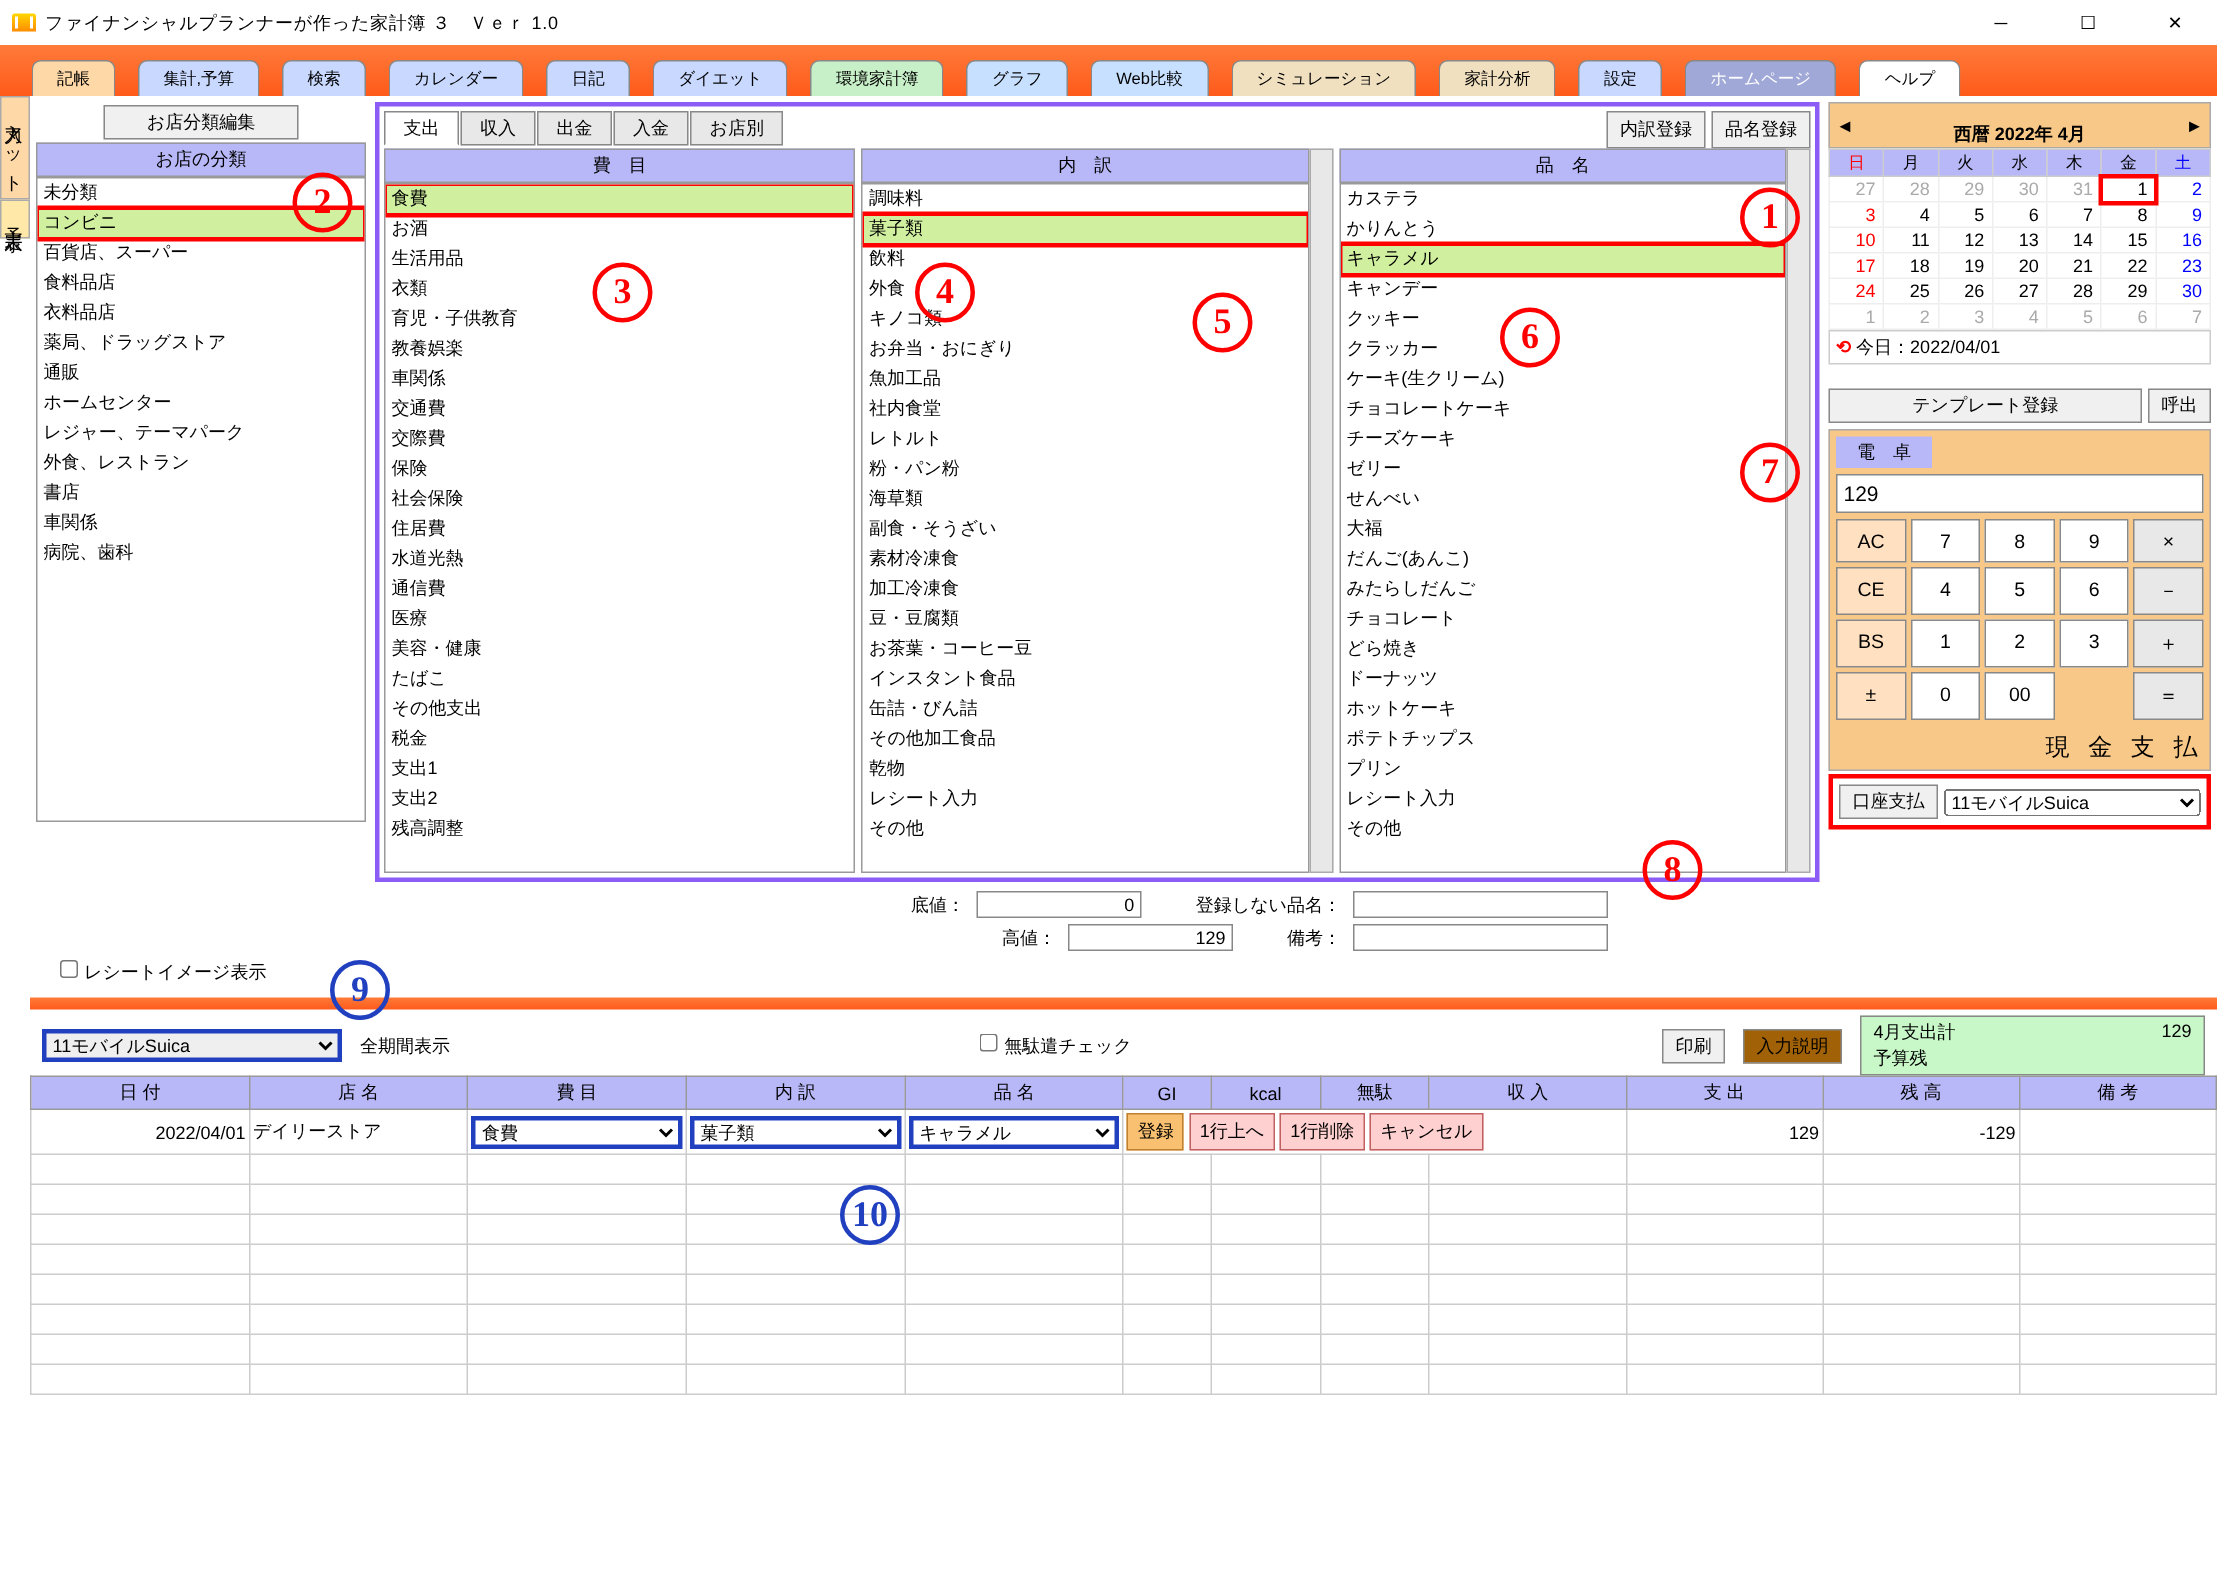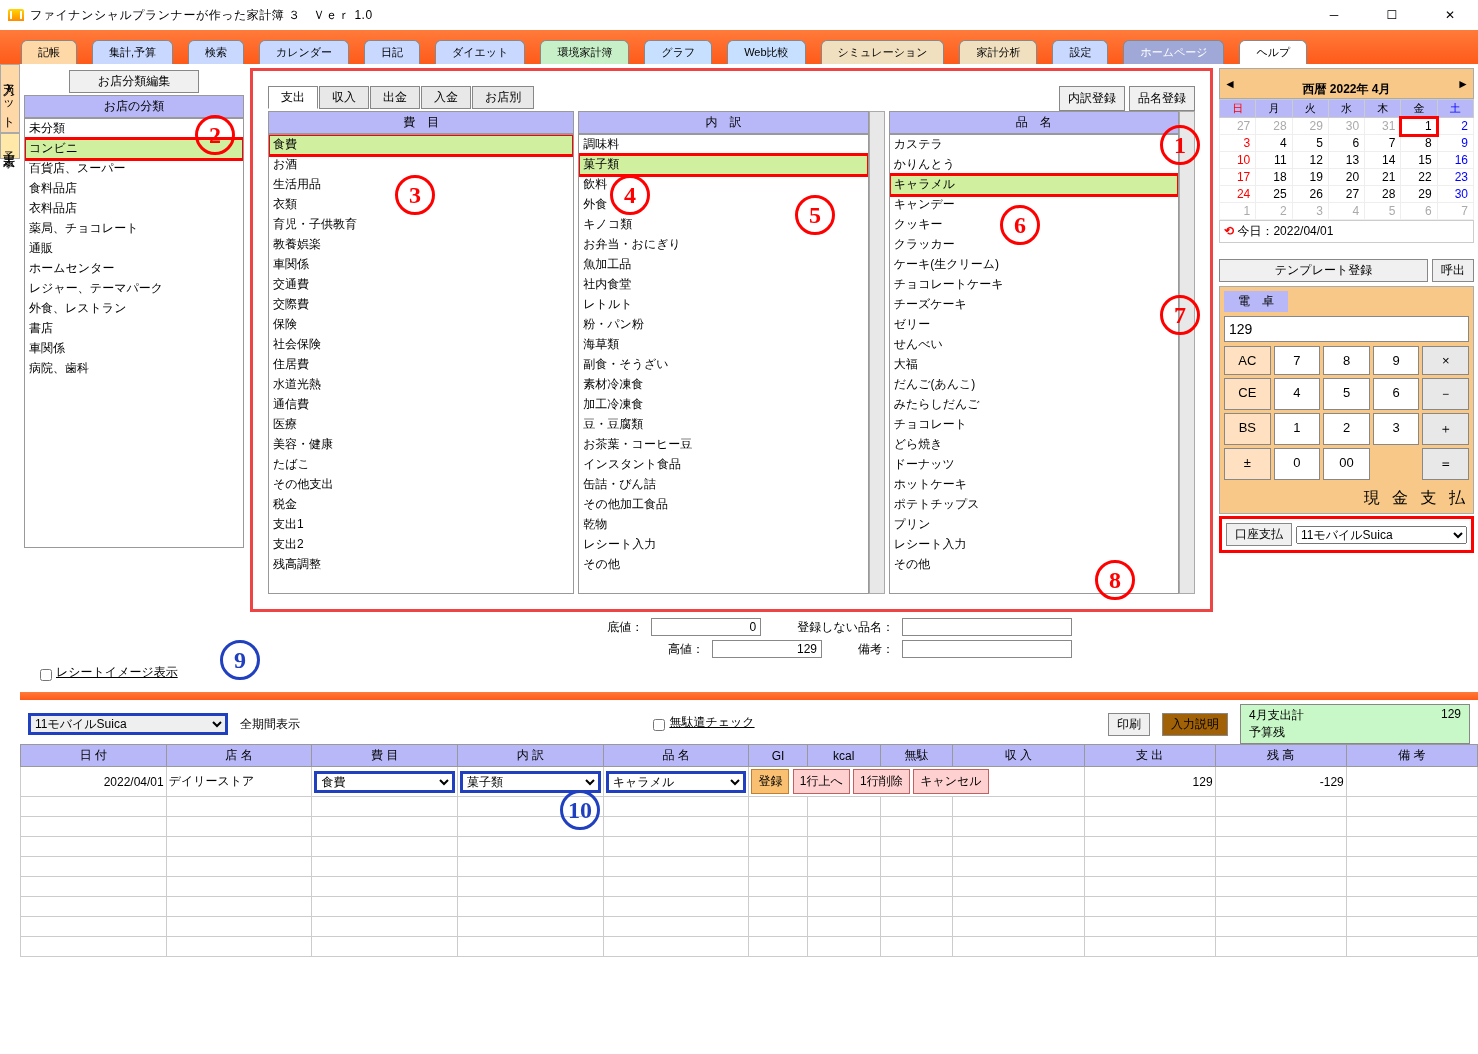--- a/index.html
+++ b/index.html
@@ -30,21 +30,21 @@
 
 .toprow { display: flex; gap: 6px; padding: 4px; align-items:flex-start; }
 .col { display: flex; flex-direction: column; }
 .btn { background: #f0f0f0; border: 1px solid #888; padding: 2px 8px; cursor:pointer; }
 
 .hdr { background: #b8b8f8; text-align: center; padding: 2px; border: 1px solid #999; }
 .listbox { border: 1px solid #999; background: #fff; overflow: hidden; }
 .listitem { padding: 1px 4px; cursor: pointer; border-bottom: 1px solid transparent; }
 .listitem.sel { background: #d0f0a0; }
 
-.bluepanel { border: 3px solid #ef4444; padding: 15px; }
+.bluepanel { border: 3px solid #8b5cf6; padding: 3px; }
 .smalltabs { display: flex; gap: 1px; margin-bottom: 2px; }
 .smtab { padding: 2px 12px; border: 1px solid #888; background: #e8e8e8; cursor:pointer; }
 .smtab.active { background: #fff; border-bottom-color:#fff; }
 
 .listcols { display:flex; gap:4px; }
 .listcol { flex:1; }
 .scrollbar { width: 16px; background: #e8e8e8; border:1px solid #aaa; }
 
 .redbox { outline: 3px solid red; outline-offset: -1px; }
 .redbox2 { border: 3px solid red; }
@@ -80,21 +80,21 @@
 .orangebar { height:8px; background:linear-gradient(#ff7b3a,#ff5a1a); margin:4px 0; }
 table.datagrid { width:100%; border-collapse:collapse; }
 table.datagrid th { background:#b8b8f8; border:1px solid #999; padding:2px; font-weight:normal; }
 table.datagrid td { border:1px solid #ccc; padding:2px; height:20px; }
 select.cellsel { width:100%; border:1px solid #888; background:#fff; }
 .rowbtns button { background:#ffd0d0; border:1px solid #c06060; padding:3px 6px; cursor:pointer; }
 .rowbtns button.reg { background:#f8c070; border-color:#c08030; }
 
 .summary { background:#c8f8c8; border:1px solid #888; padding:2px 8px; display:flex; justify-content:space-between; }
 
-.chk { display:inline-flex; align-items:flex-end; gap:4px;text-decoration:underline; }
+.chk { display:inline-flex; align-items:flex-start; gap:4px; }
 .chk input { width:12px; height:12px; }
 </style>
 </head>
 <body>
 
 <div class="titlebar">
   <span class="icon"></span>
   <span class="title">ファイナンシャルプランナーが作った家計簿 ３　Ｖｅｒ 1.0</span>
   <div class="winbtns">
     <div class="winbtn">─</div>
@@ -131,21 +131,21 @@
 
       <div class="col" style="width:220px;">
         <button class="btn" style="width:130px;margin:2px auto;">お店分類編集</button>
         <div class="hdr">お店の分類</div>
         <div class="listbox" id="storecat" style="height:430px;">
             <div class="listitem">未分類</div>
             <div class="listitem sel redbox">コンビニ</div>
             <div class="listitem">百貨店、スーパー</div>
             <div class="listitem">食料品店</div>
             <div class="listitem">衣料品店</div>
-            <div class="listitem">薬局、チョコレート</div>
+            <div class="listitem">薬局、ドラッグストア</div>
             <div class="listitem">通販</div>
             <div class="listitem">ホームセンター</div>
             <div class="listitem">レジャー、テーマパーク</div>
             <div class="listitem">外食、レストラン</div>
             <div class="listitem">書店</div>
             <div class="listitem">車関係</div>
             <div class="listitem">病院、歯科</div>
           </div>
       </div>
 

